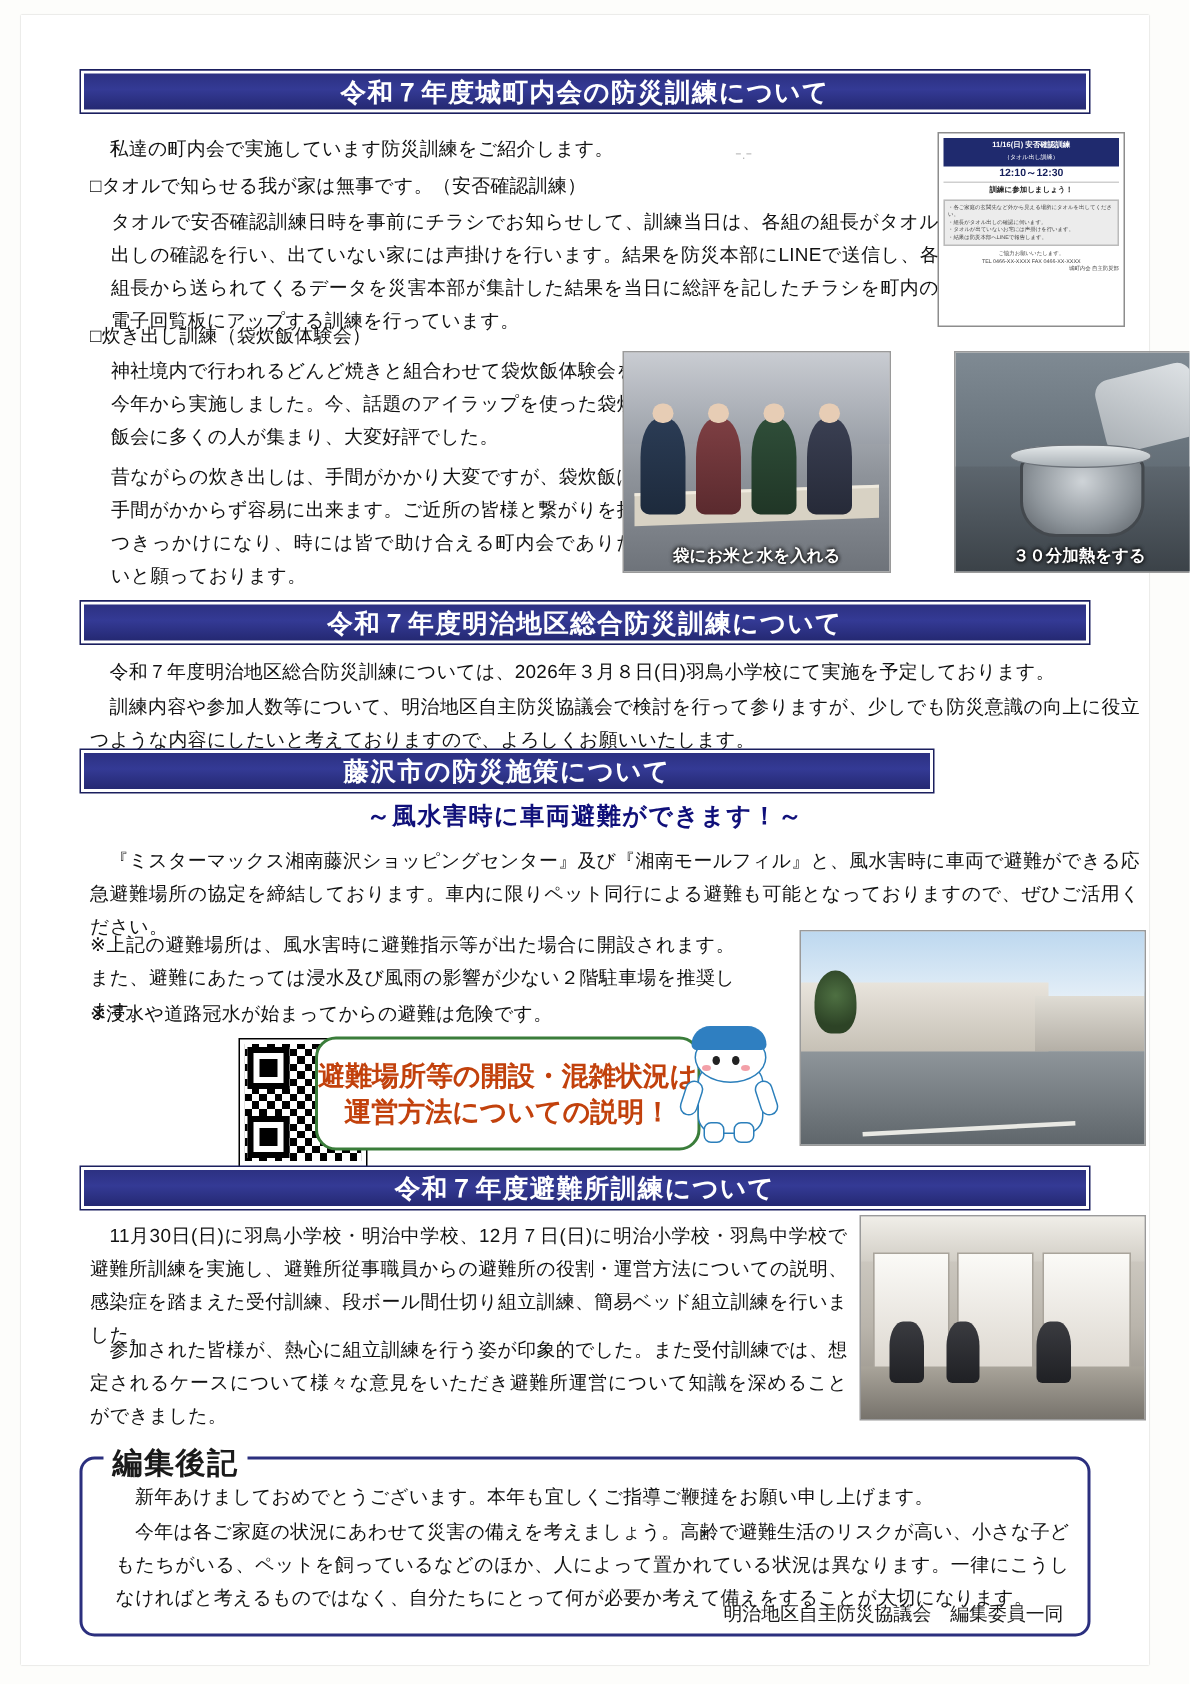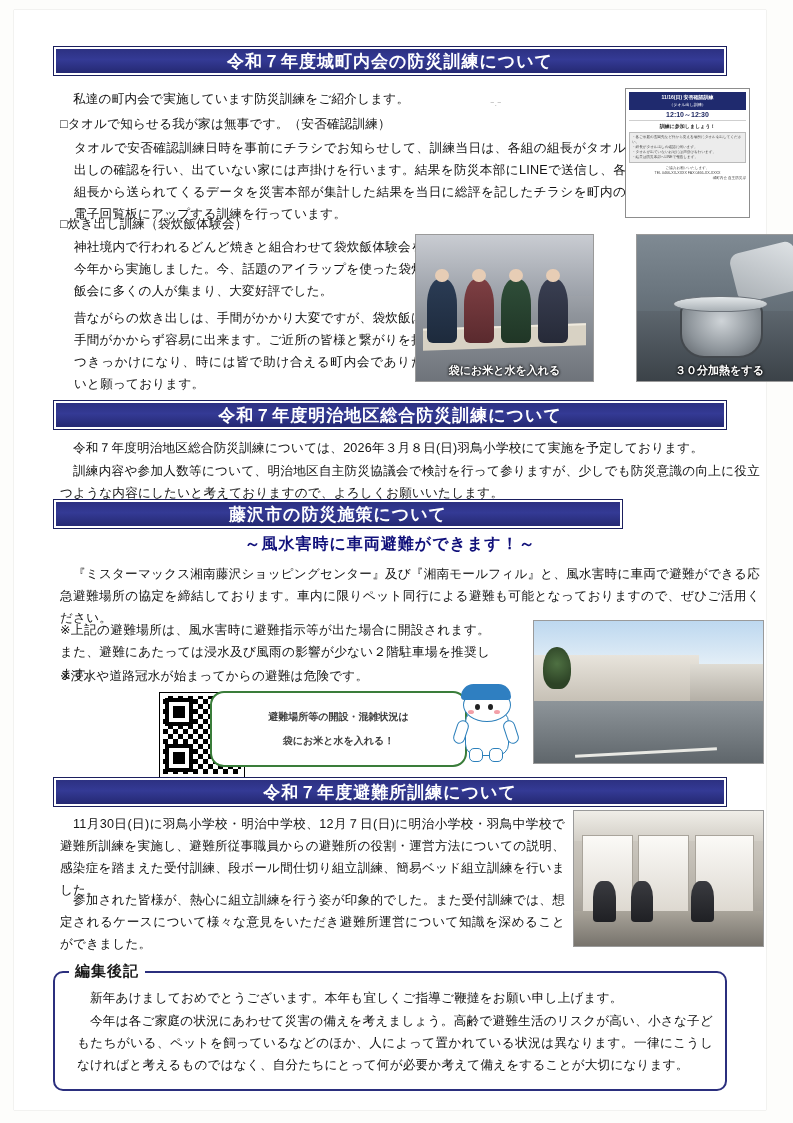--- a/index.html
+++ b/index.html
@@ -251,23 +251,23 @@
     position:absolute;
     background:#ffffff;
     border:2px solid #3a7d3a;
     border-radius:14px;
     display:flex;
     align-items:center;
     justify-content:center;
     text-align:center;
   }
   .callout .ct {
-    font-size:10px;
+    font-size:18px;
     font-weight:bold;
-    color:#404040;
+    color:#c2410c;
     line-height:24px;
   }
   .mascot { position:absolute; width:58px; height:74px; }
   .mascot .body {
     position:absolute; left:8px; top:22px; width:42px; height:44px;
     background:#ffffff; border:1.5px solid #2b7fbb; border-radius:12px;
   }
   .mascot .headm {
     position:absolute; left:6px; top:0px; width:46px; height:32px;
     background:#ffffff; border:1.5px solid #2b7fbb; border-radius:50%;
@@ -291,21 +291,21 @@
     border: 2px solid #2b2f7e;
     border-radius: 10px;
     background: #ffffff;
     box-sizing: border-box;
   }
   .notebox .nt {
     position:absolute;
     left:14px; top:-11px;
     background:#ffffff;
     padding:0 6px;
-    font-size:15px;
+    font-size:20px;
     font-weight:bold;
     color:#1a1a1a;
     letter-spacing:1px;
   }
   .sig {
     position:absolute;
     right: 16px;
     font-size:12.6px;
   }
   
@@ -421,21 +421,21 @@
           <i></i>
         </span>
       <span class="fm bl">
           <i></i>
         </span>
     </div>
 
     <div class="callout" style="left:196px; top:681px; width:253px; height:72px;">
       <div class="ct">
         <div>避難場所等の開設・混雑状況は</div>
-        <div>袋にお米と水を入れる！</div>
+        <div>運営方法についての説明！</div>
       </div>
     </div>
 
     <div class="mascot" style="left:443px; top:678px;">
       <div class="body"></div>
       <div class="arm2 l"></div>
       <div class="arm2 r"></div>
       <div class="headm"></div>
       <div class="cap"></div>
       <div class="eye l"></div>
@@ -462,16 +462,17 @@
       <div class="floor2"></div>
       <div class="person" style="left:10%;"></div>
       <div class="person" style="left:30%;"></div>
       <div class="person" style="left:62%;"></div>
     </div>
 
     <div class="notebox" style="left:39px; top:961px; width:674px; height:120px;">
       <div class="nt">編集後記</div>
       <div class="txt indent" style="left:22px; top:14px; width:636px; position:absolute;">新年あけましておめでとうございます。本年も宜しくご指導ご鞭撻をお願い申し上げます。</div>
       <div class="txt indent" style="left:22px; top:37px; width:636px; position:absolute;">今年は各ご家庭の状況にあわせて災害の備えを考えましょう。高齢で避難生活のリスクが高い、小さな子どもたちがいる、ペットを飼っているなどのほか、人によって置かれている状況は異なります。一律にこうしなければと考えるものではなく、自分たちにとって何が必要か考えて備えをすることが大切になります。</div>
+      <div class="sig" style="top:95px;">明治地区自主防災協議会　編集委員一同</div>
     </div>
 
   </div>
 </div>
 
 </body></html>

